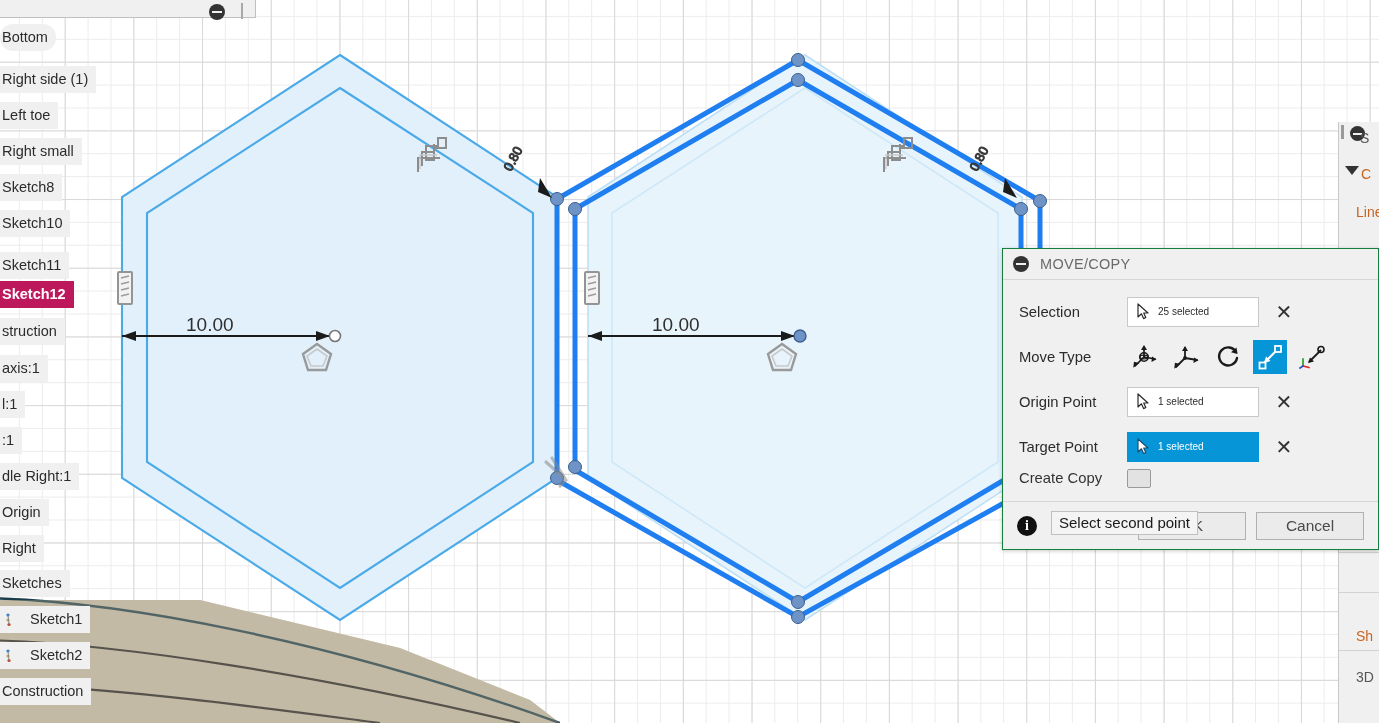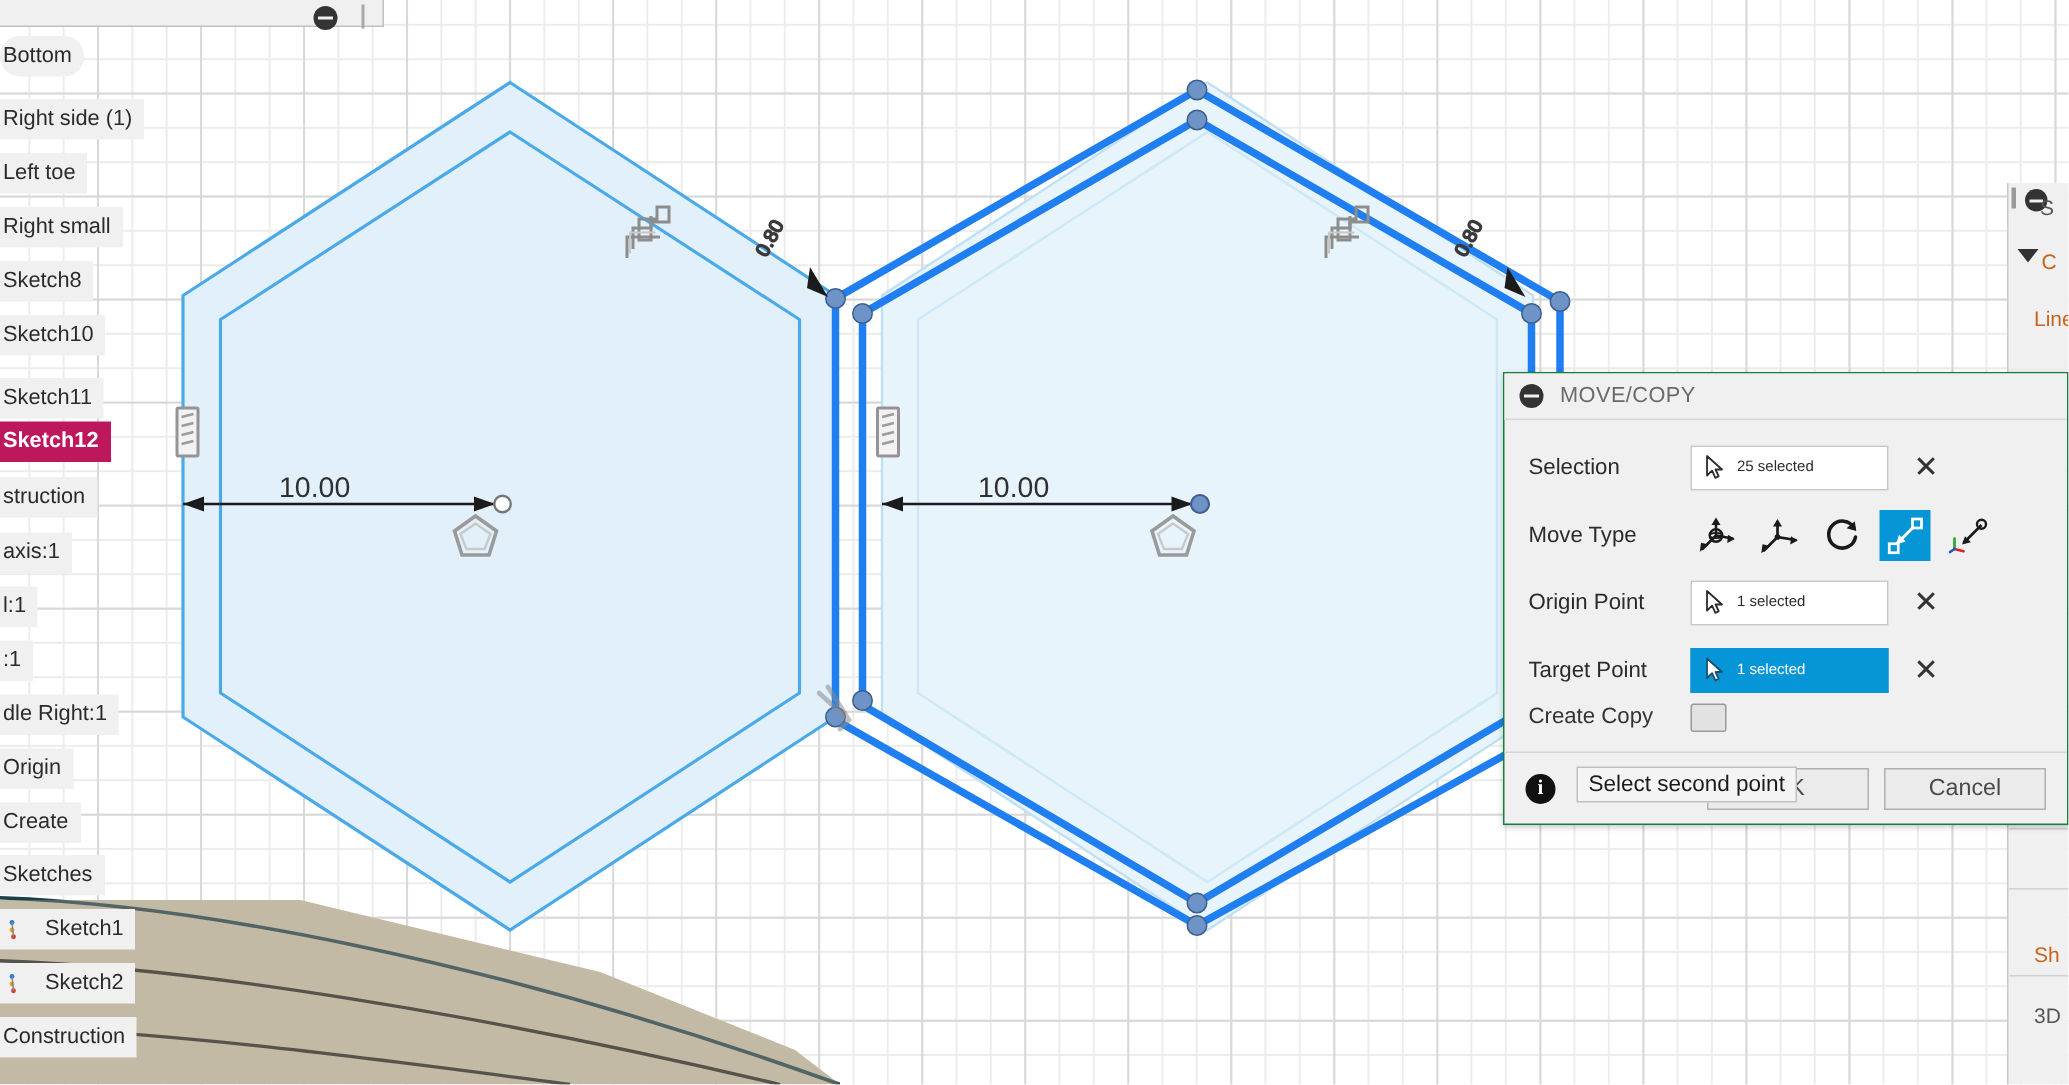--- a/index.html
+++ b/index.html
@@ -239,21 +239,21 @@
     <div class="tree-label" style="top: 174px;"><span>Sketch8</span></div>
     <div class="tree-label" style="top: 210px;"><span>Sketch10</span></div>
     <div class="tree-label" style="top: 252px;"><span>Sketch11</span></div>
     <div class="tree-label sel" style="top: 281px;"><span>Sketch12</span></div>
     <div class="tree-label" style="top: 318px;"><span>struction</span></div>
     <div class="tree-label" style="top: 355px;"><span>axis:1</span></div>
     <div class="tree-label" style="top: 391px;"><span>l:1</span></div>
     <div class="tree-label" style="top: 427px;"><span>:1</span></div>
     <div class="tree-label" style="top: 463px;"><span>dle Right:1</span></div>
     <div class="tree-label" style="top: 499px;"><span>Origin</span></div>
-    <div class="tree-label" style="top: 535px;"><span>Create</span></div>
+    <div class="tree-label" style="top: 535px;"><span>Right</span></div>
     <div class="tree-label" style="top: 570px;"><span>Sketches</span></div>
     <div class="tree-label indent" style="top: 606px;"><span class="tree-ic"><svg width="10" height="14" viewBox="0 0 10 14">
           <circle cx="2" cy="2" r="1.6" fill="#2b7fd4"></circle>
           <circle cx="2" cy="7" r="1.6" fill="#e8a020"></circle>
           <circle cx="3" cy="11.5" r="1.6" fill="#d0402b"></circle>
           <line x1="2" y1="2" x2="3" y2="11.5" stroke="#888" stroke-width="1"></line>
         </svg></span><span>Sketch1</span></div>
     <div class="tree-label indent" style="top: 642px;"><span class="tree-ic"><svg width="10" height="14" viewBox="0 0 10 14">
           <circle cx="2" cy="2" r="1.6" fill="#2b7fd4"></circle>
           <circle cx="2" cy="7" r="1.6" fill="#e8a020"></circle>

